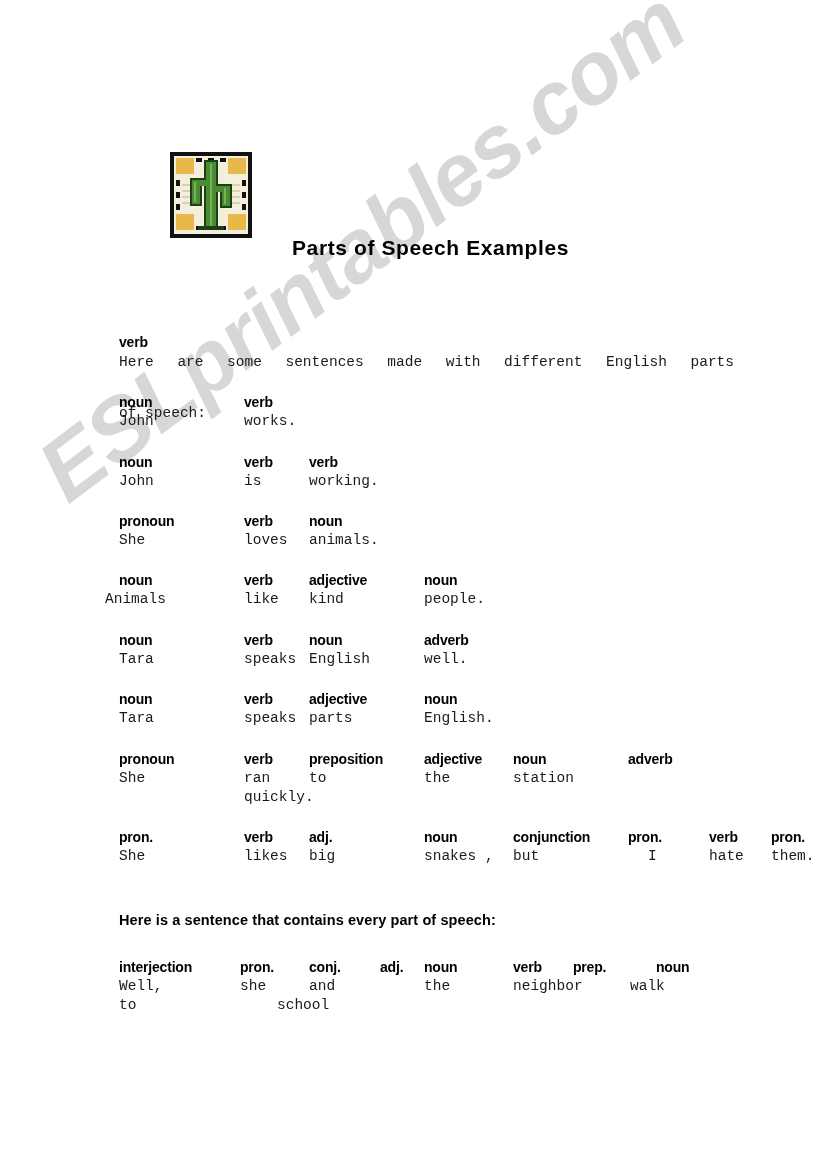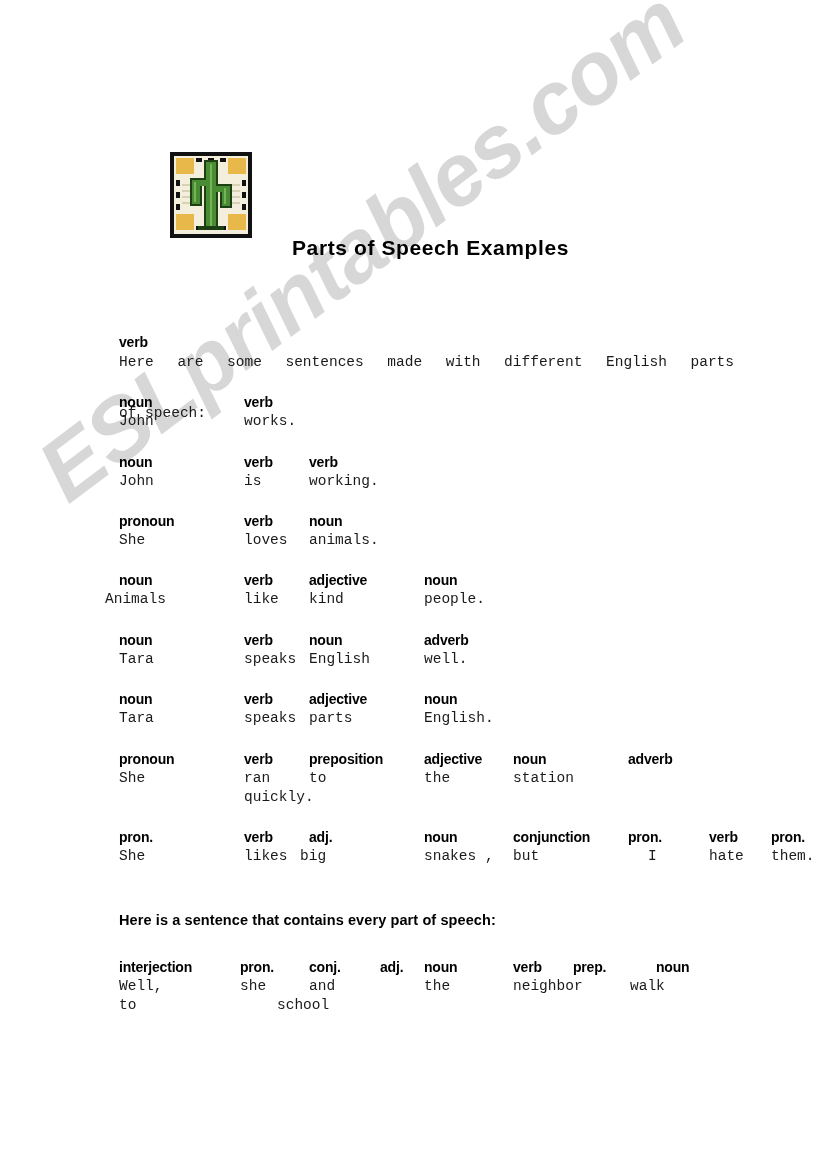--- a/index.html
+++ b/index.html
@@ -322,21 +322,21 @@
           <span class="lbl" style="left: 309px;">adj.</span>
           <span class="lbl" style="left: 424px;">noun</span>
           <span class="lbl" style="left: 513px;">conjunction</span>
           <span class="lbl" style="left: 628px;">pron.</span>
           <span class="lbl" style="left: 709px;">verb</span>
           <span class="lbl" style="left: 771px;">pron.</span>
         </div>
         <div class="word-row">
           <span class="wrd" style="left: 119px;">She</span>
           <span class="wrd" style="left: 244px;">likes</span>
-          <span class="wrd" style="left: 300px;">big</span>
+          <span class="wrd" style="left: 309px;">big</span>
           <span class="wrd" style="left: 424px;">snakes ,</span>
           <span class="wrd" style="left: 513px;">but</span>
           <span class="wrd" style="left: 648px;">I</span>
           <span class="wrd" style="left: 709px;">hate</span>
           <span class="wrd" style="left: 771px;">them.</span>
         </div>
       </div>
     </div>
 
   <div id="separator">______________________________________________________________</div>

